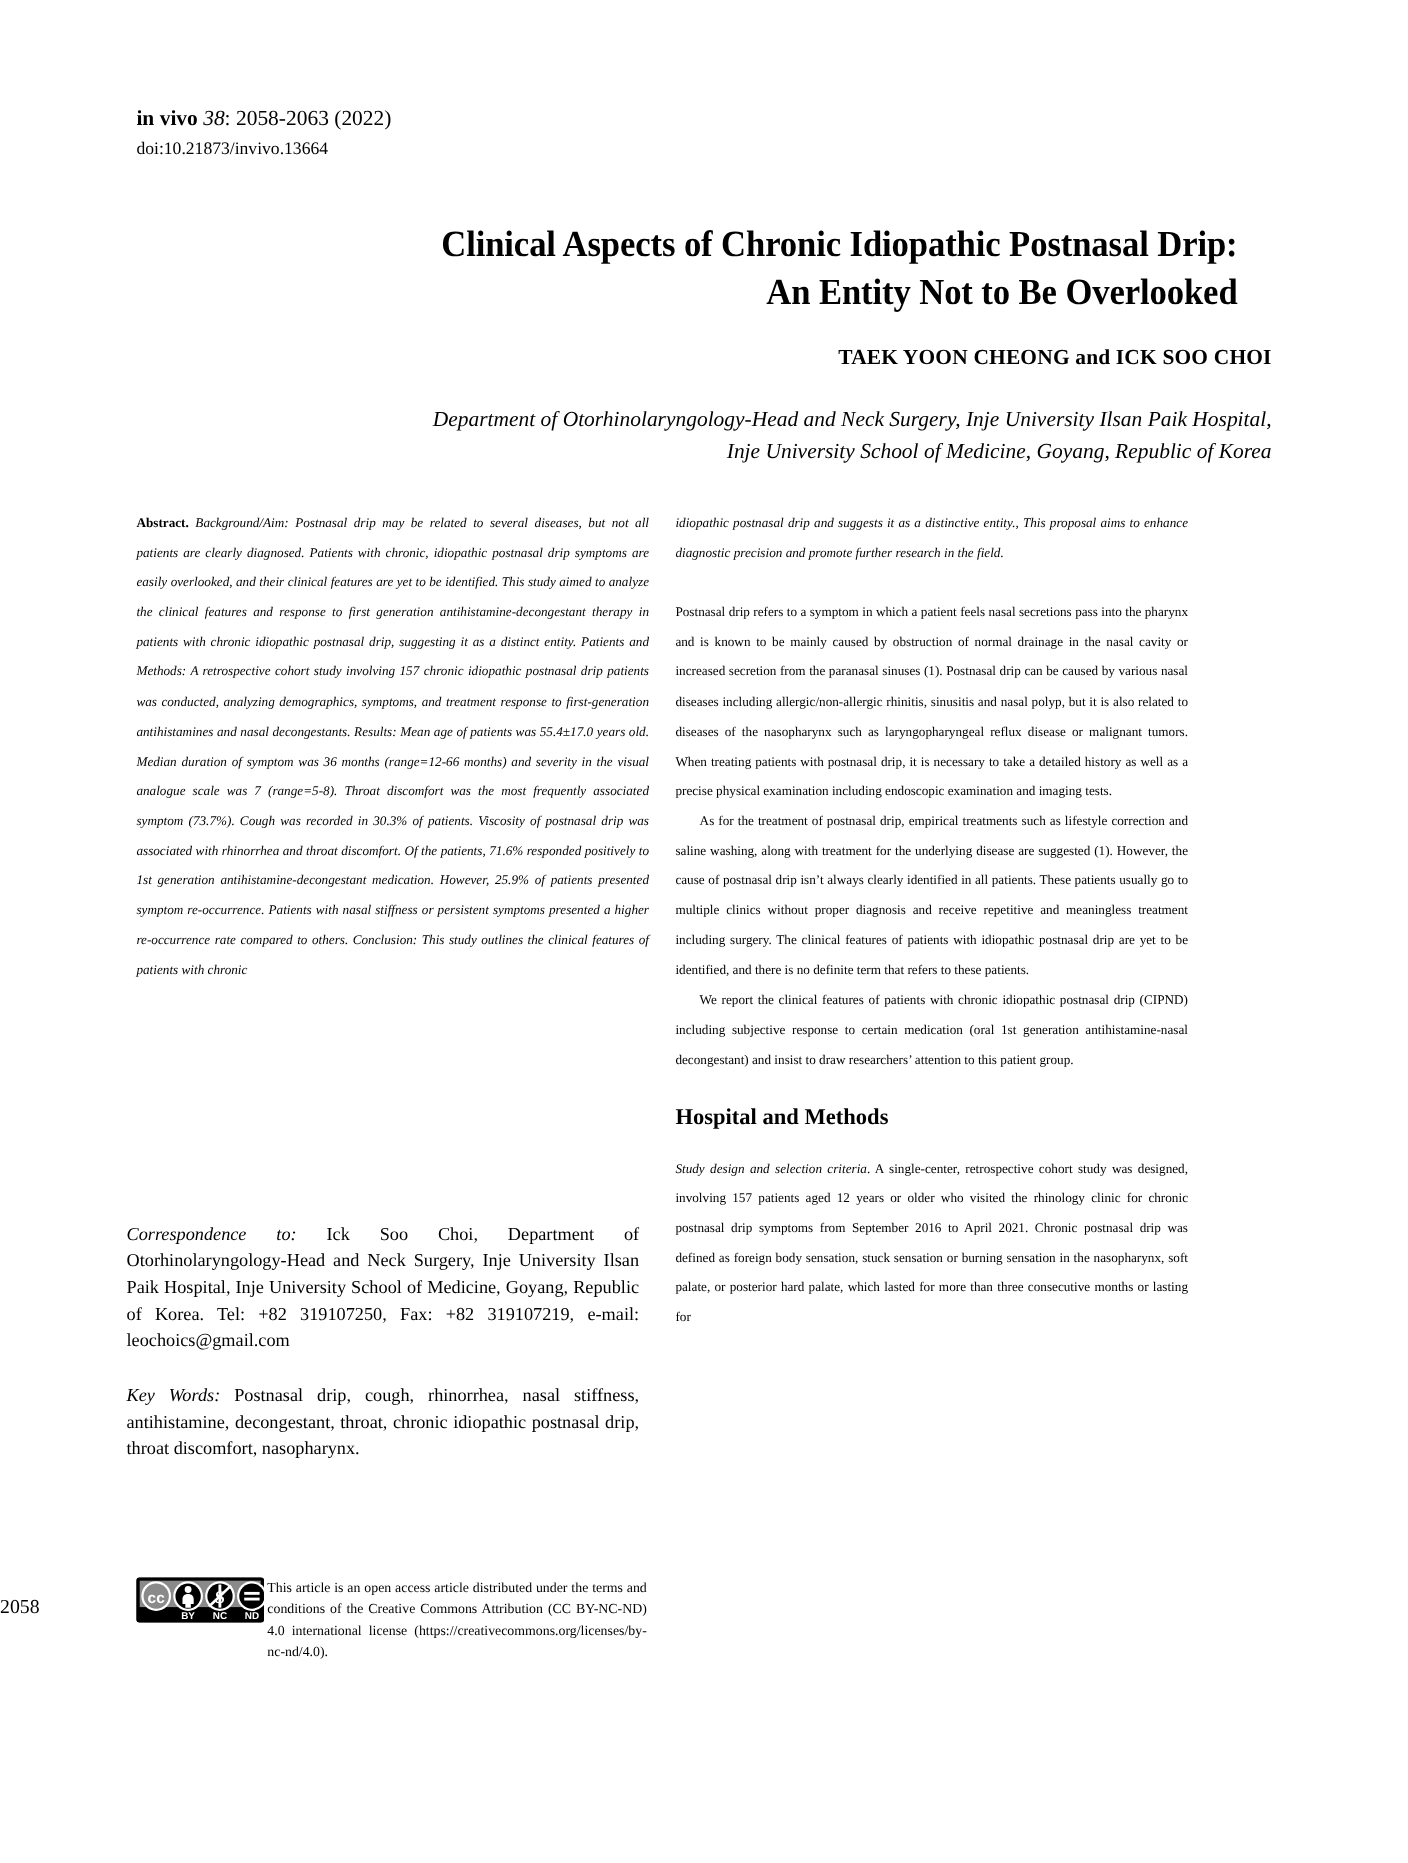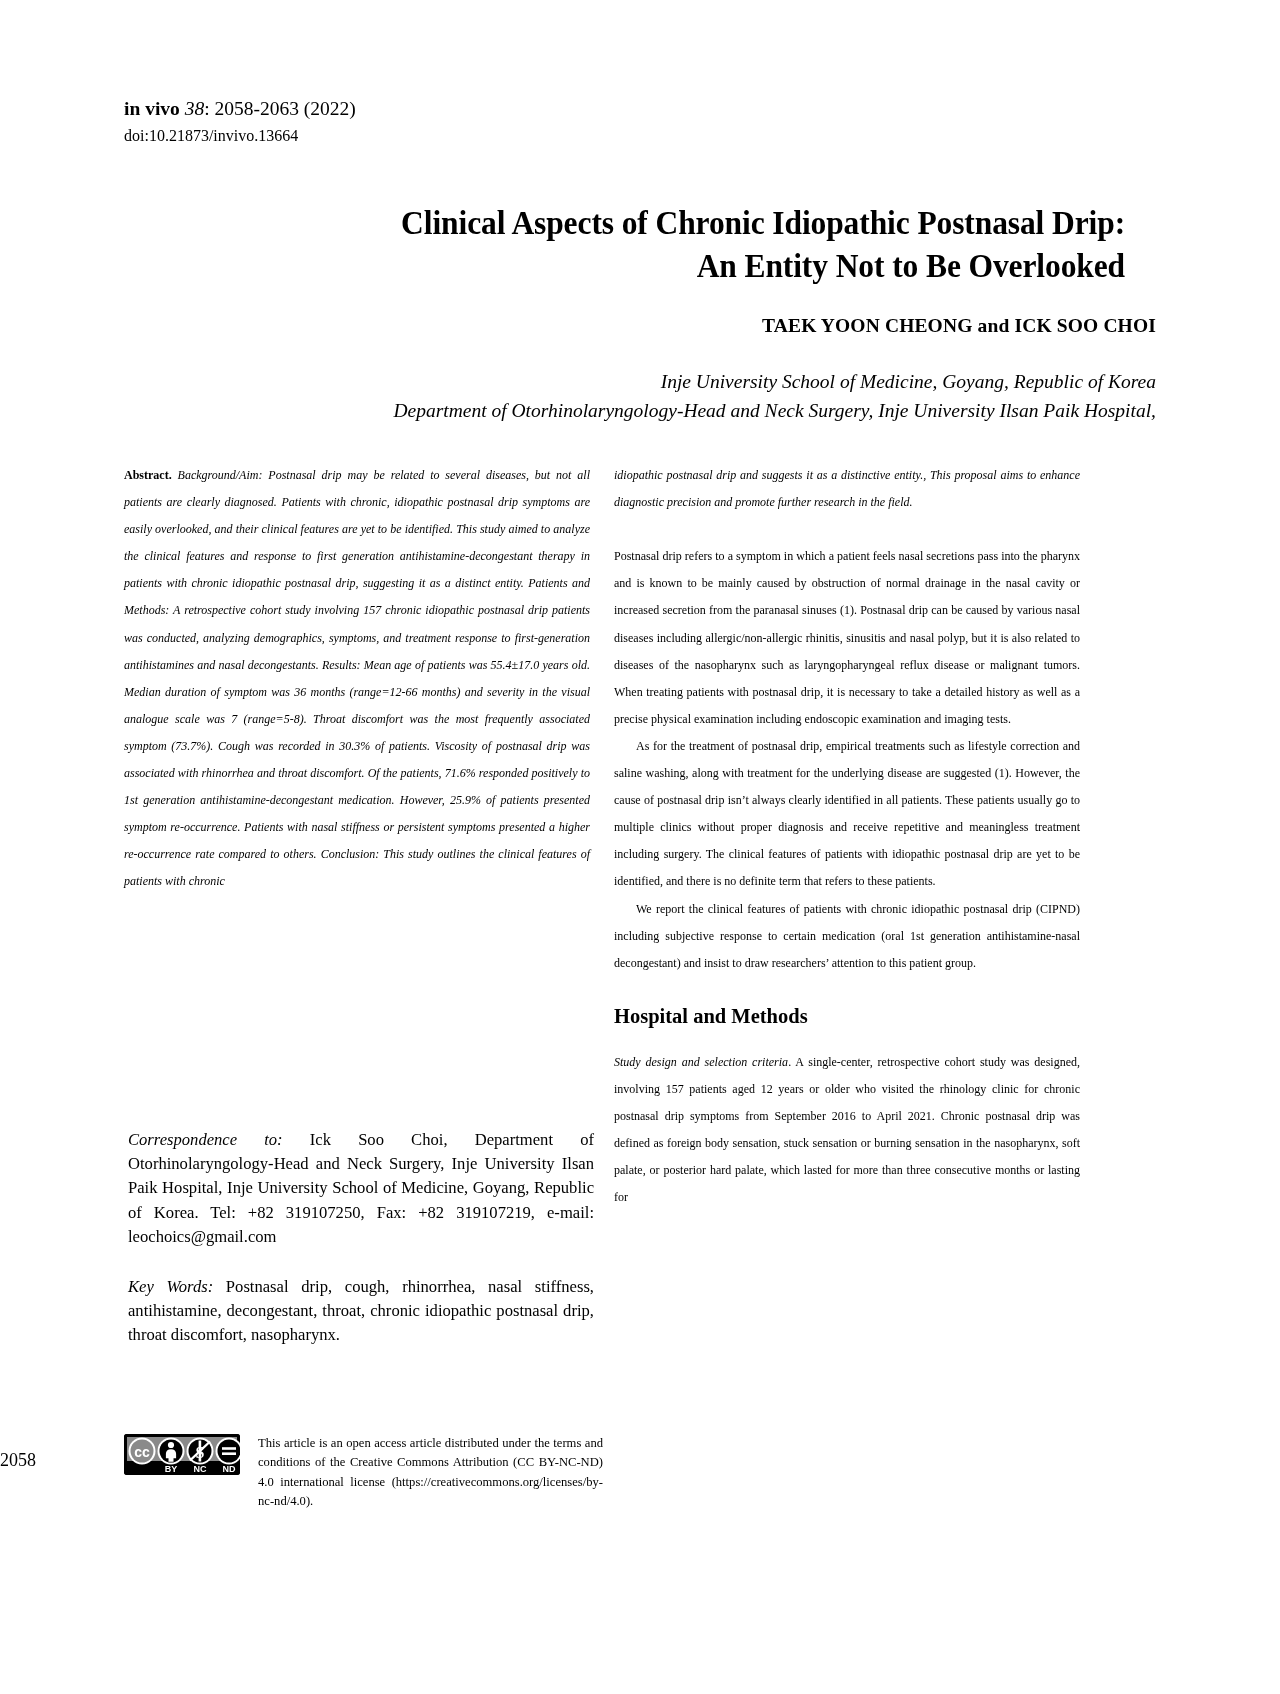--- a/index.html
+++ b/index.html
@@ -94,44 +94,43 @@
   p.para {
     margin: 0;
   }
   p.para.indent {
     text-indent: 22px;
   }
 
   
   .corr-block {
     position: absolute;
-    left: 128px;
+    left: 115px;
     top: 1110px;
     width: 466px;
-    margin-top: 18px;
   }
   .small-text {
     font-size: 16.6px;
     line-height: 24.2px;
     text-align: justify;
   }
   .small-text .it { font-style: italic; }
   .keywords {
     margin-top: 26px;
   }
 
   
   .license-block {
     position: absolute;
     left: 124px;
     top: 1434px;
     width: 480px;
     display: flex;
     align-items: flex-start;
-    gap: 18px;
+    gap: 3px;
   }
   .cc-badge {
     width: 116px;
     height: 41px;
     flex: 0 0 auto;
     background: #000;
     border-radius: 3px;
     position: relative;
   }
   .cc-badge svg { display: block; }
@@ -172,22 +171,22 @@
     <div class="doi-line">doi:10.21873/invivo.13664</div>
   </div>
 
   <div class="title-block">
     <div class="article-title">
       <div>Clinical Aspects of Chronic Idiopathic Postnasal Drip:</div>
       <div>An Entity Not to Be Overlooked</div>
     </div>
     <div class="authors">TAEK YOON CHEONG and ICK SOO CHOI</div>
     <div class="affiliation">
+      <div>Department of Otorhinolaryngology-Head and Neck Surgery, Inje University Ilsan Paik Hospital,</div>
       <div>Inje University School of Medicine, Goyang, Republic of Korea</div>
-      <div>Department of Otorhinolaryngology-Head and Neck Surgery, Inje University Ilsan Paik Hospital,</div>
     </div>
   </div>
 
   <div class="col col-left">
     <div class="body-text abstract-text">
       <p class="para"><span class="lead">Abstract.</span> <span>Background/Aim: Postnasal drip may be related to several diseases, but not all patients are clearly diagnosed. Patients with chronic, idiopathic postnasal drip symptoms are easily overlooked, and their clinical features are yet to be identified. This study aimed to analyze the clinical features and response to first generation antihistamine-decongestant therapy in patients with chronic idiopathic postnasal drip, suggesting it as a distinct entity. Patients and Methods: A retrospective cohort study involving 157 chronic idiopathic postnasal drip patients was conducted, analyzing demographics, symptoms, and treatment response to first-generation antihistamines and nasal decongestants. Results: Mean age of patients was 55.4±17.0 years old. Median duration of symptom was 36 months (range=12-66 months) and severity in the visual analogue scale was 7 (range=5-8). Throat discomfort was the most frequently associated symptom (73.7%). Cough was recorded in 30.3% of patients. Viscosity of postnasal drip was associated with rhinorrhea and throat discomfort. Of the patients, 71.6% responded positively to 1st generation antihistamine-decongestant medication. However, 25.9% of patients presented symptom re-occurrence. Patients with nasal stiffness or persistent symptoms presented a higher re-occurrence rate compared to others. Conclusion: This study outlines the clinical features of patients with chronic</span></p>
     </div>
   </div>
 
   <div class="corr-block">

